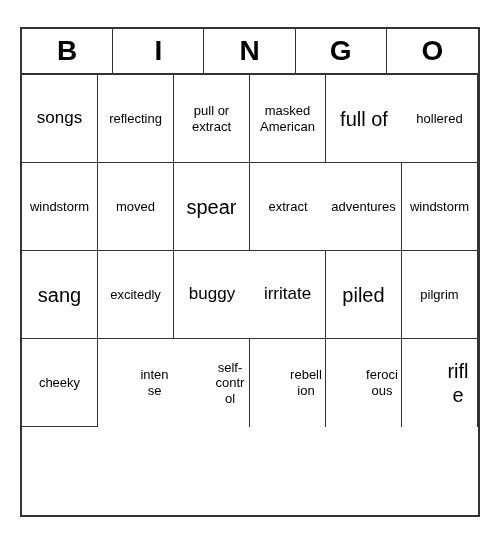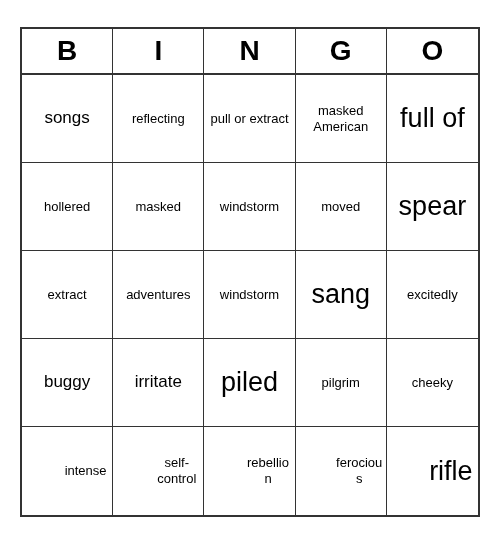--- a/index.html
+++ b/index.html
@@ -36,21 +36,21 @@
       padding: 6px 0;
       border-right: 1px solid #333;
     }
 
     .bingo-header-cell:last-child {
       border-right: none;
     }
 
     .bingo-grid {
       display: grid;
-      grid-template-columns: repeat(5, 1fr);
+      grid-template-columns: repeat(6, 1fr);
       grid-template-rows: repeat(5, 1fr);
     }
 
     .bingo-cell {
       border-right: 1px solid #333;
       border-bottom: 1px solid #333;
       display: flex;
       align-items: center;
       justify-content: center;
       text-align: center;
@@ -67,21 +67,21 @@
       padding-left: 40px;
     }
 
     .cell-text {
       font-size: 13px;
       line-height: 1.2;
       word-break: break-word;
     }
 
     .cell-text.large {
-      font-size: 27px;
+      font-size: 20px;
       font-weight: normal;
     }
 
     .cell-text.medium {
       font-size: 17px;
     }
   </style>
 </head>
 <body>
 
@@ -106,23 +106,20 @@
         <span class="cell-text">pull or extract</span>
       </div>
       <div class="bingo-cell">
         <span class="cell-text">masked American</span>
       </div>
       <div class="bingo-cell">
         <span class="cell-text large">full of</span>
       </div>
       <div class="bingo-cell">
         <span class="cell-text">hollered</span>
-      </div>
-      <div class="bingo-cell">
-        <span class="cell-text">masked</span>
       </div>
       <div class="bingo-cell">
         <span class="cell-text">windstorm</span>
       </div>
       <div class="bingo-cell">
         <span class="cell-text">moved</span>
       </div>
       <div class="bingo-cell">
         <span class="cell-text large">spear</span>
       </div>

